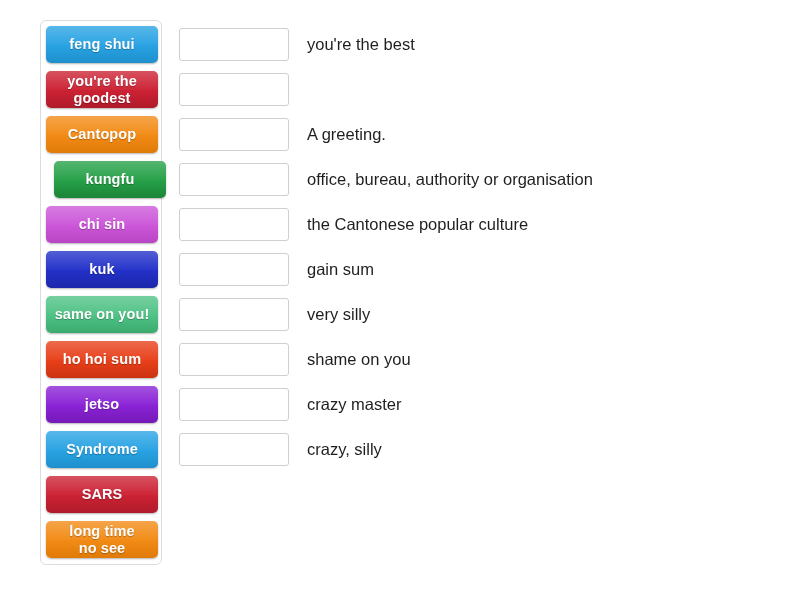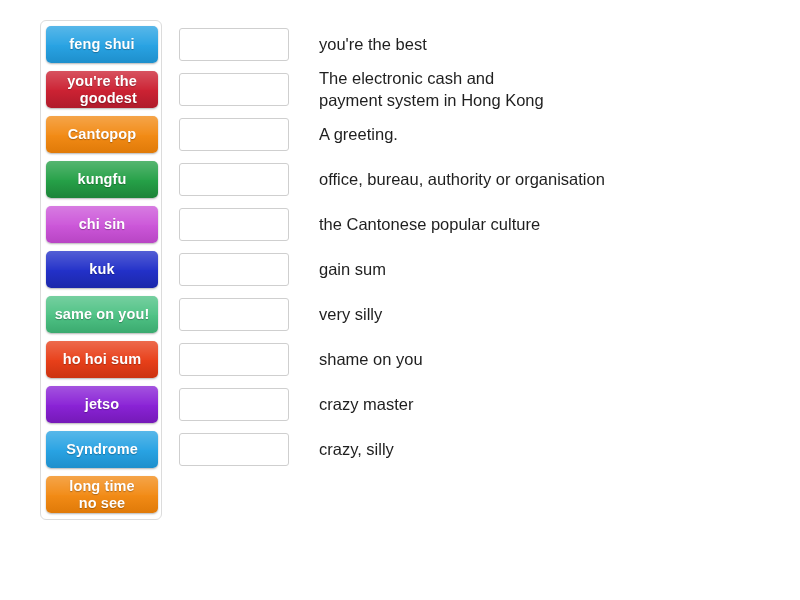--- a/index.html
+++ b/index.html
@@ -94,82 +94,81 @@
     height: 33px;
     flex: 0 0 110px;
     border: 1px solid #cfcfcf;
     border-radius: 3px;
     background: #ffffff;
     box-sizing: border-box;
     cursor: pointer;
   }
 
   .answer-text {
-    margin-left: 30px;
+    margin-left: 18px;
     font-size: 16.5px;
     color: #1f1f1f;
     line-height: 1.32;
     font-family: "Liberation Sans", sans-serif;
   }
   .answer-text .line { display: block; }
 </style>
 </head>
 <body>
 
 <div class="activity">
 
   <div class="tile-tray" id="tile-tray">
       <div class="tile" style="background: linear-gradient(rgb(41, 163, 227) 0%, rgb(41, 163, 227) 52%, rgb(30, 143, 204) 100%);">
         <span class="tile-label">feng shui</span>
       </div>
-      <div class="tile" style="background: linear-gradient(rgb(204, 34, 51) 0%, rgb(204, 34, 51) 52%, rgb(176, 27, 43) 100%); text-align: right;">
+      <div class="tile" style="background: linear-gradient(rgb(204, 34, 51) 0%, rgb(204, 34, 51) 52%, rgb(176, 27, 43) 100%);">
         <span class="tile-label">you're the<br>goodest</span>
       </div>
       <div class="tile" style="background: linear-gradient(rgb(242, 139, 22) 0%, rgb(242, 139, 22) 52%, rgb(224, 122, 8) 100%);">
         <span class="tile-label">Cantopop</span>
       </div>
-      <div class="tile" style="background: linear-gradient(rgb(38, 161, 72) 0%, rgb(38, 161, 72) 52%, rgb(28, 132, 56) 100%);">
+      <div class="tile" style="background: linear-gradient(rgb(38, 161, 72) 0%, rgb(38, 161, 72) 52%, rgb(28, 132, 56) 100%); margin-left: 8px;">
         <span class="tile-label">kungfu</span>
       </div>
       <div class="tile" style="background: linear-gradient(rgb(204, 87, 217) 0%, rgb(204, 87, 217) 52%, rgb(184, 69, 196) 100%);">
         <span class="tile-label">chi sin</span>
       </div>
       <div class="tile" style="background: linear-gradient(rgb(35, 49, 201) 0%, rgb(35, 49, 201) 52%, rgb(27, 39, 170) 100%); text-align: center;">
         <span class="tile-label">kuk</span>
       </div>
       <div class="tile" style="background: linear-gradient(rgb(79, 194, 133) 0%, rgb(79, 194, 133) 52%, rgb(59, 170, 111) 100%);">
         <span class="tile-label">same on you!</span>
       </div>
       <div class="tile" style="background: linear-gradient(rgb(232, 64, 26) 0%, rgb(232, 64, 26) 52%, rgb(204, 50, 16) 100%);">
         <span class="tile-label">ho hoi sum</span>
       </div>
       <div class="tile" style="background: linear-gradient(rgb(138, 35, 214) 0%, rgb(138, 35, 214) 52%, rgb(117, 25, 184) 100%);">
         <span class="tile-label">jetso</span>
       </div>
       <div class="tile" style="background: linear-gradient(rgb(41, 163, 227) 0%, rgb(41, 163, 227) 52%, rgb(30, 143, 204) 100%);">
         <span class="tile-label">Syndrome</span>
       </div>
+      <div class="tile" style="background: linear-gradient(rgb(204, 34, 51) 0%, rgb(204, 34, 51) 52%, rgb(176, 27, 43) 100%);">
+        <span class="tile-label">SARS</span>
+      </div>
       <div class="tile" style="background: linear-gradient(rgb(242, 139, 22) 0%, rgb(242, 139, 22) 52%, rgb(224, 122, 8) 100%);">
         <span class="tile-label">long time<br>no see</span>
       </div>
     </div>
 
   <div class="answer-list" id="answer-list">
       <div class="answer-row">
         <div class="drop-zone" title=""></div>
         <div class="answer-text">
           <span class="line">you're the best</span>
         </div>
       </div>
       <div class="answer-row tall">
         <div class="drop-zone" title=""></div>
-        <div class="answer-text">
-          <span class="line">The electronic cash and</span>
-          <span class="line">payment system in Hong Kong</span>
-        </div>
       </div>
       <div class="answer-row">
         <div class="drop-zone" title=""></div>
         <div class="answer-text">
           <span class="line">A greeting.</span>
         </div>
       </div>
       <div class="answer-row">
         <div class="drop-zone" title=""></div>
         <div class="answer-text">

